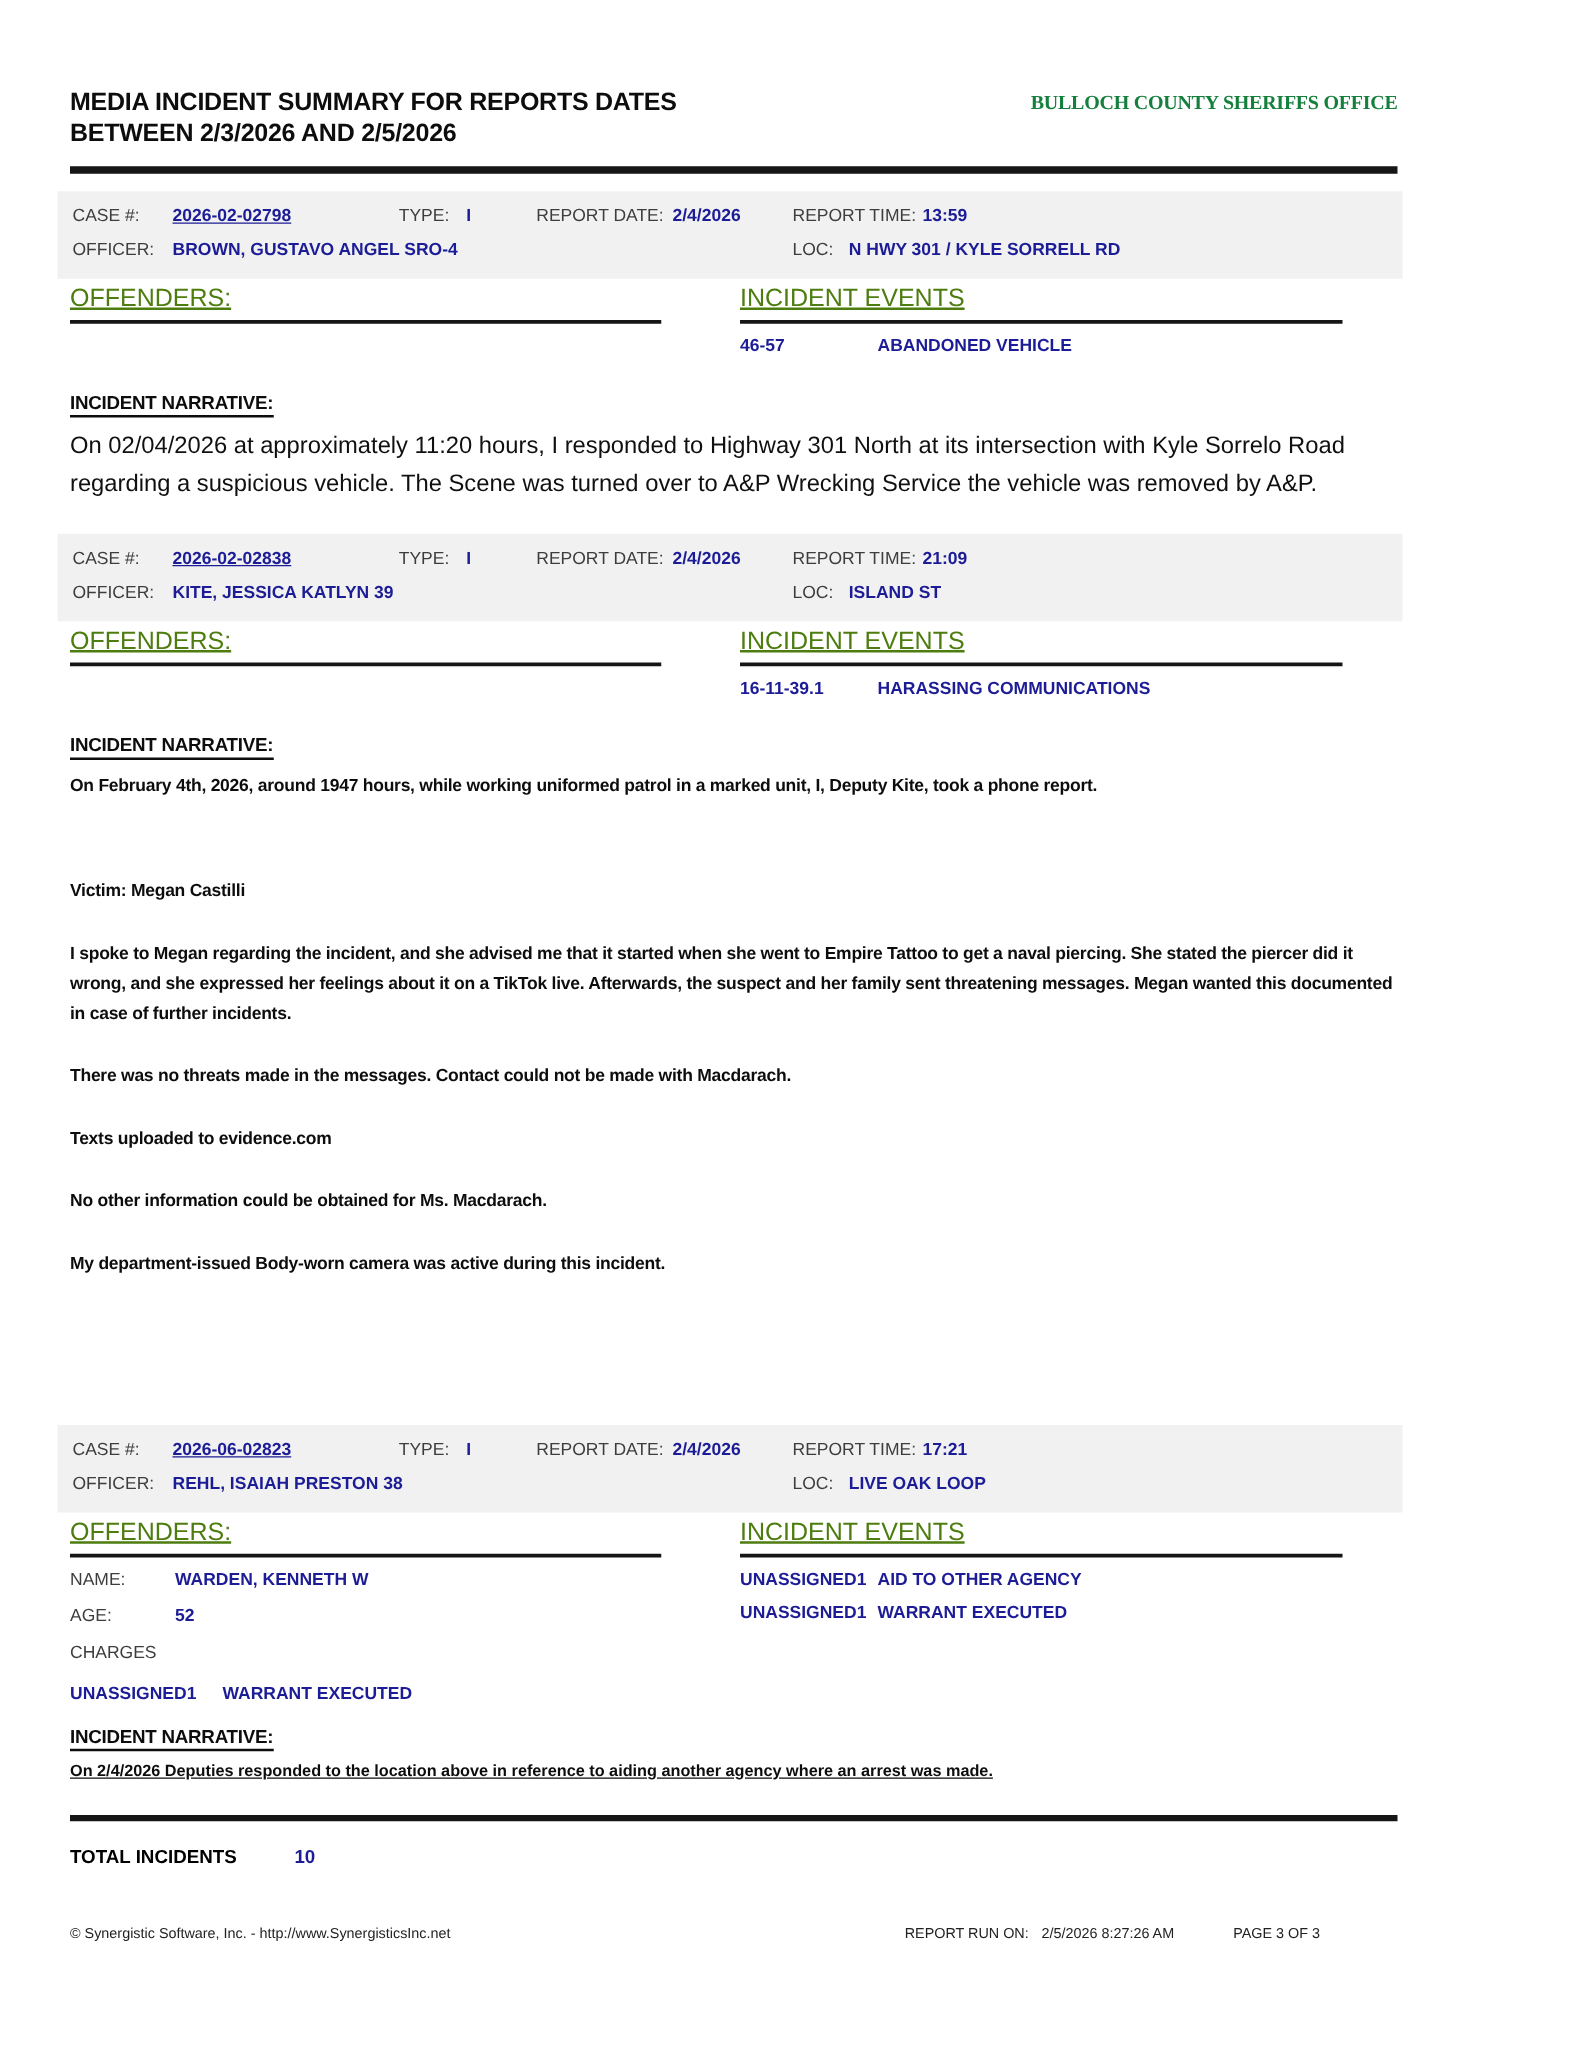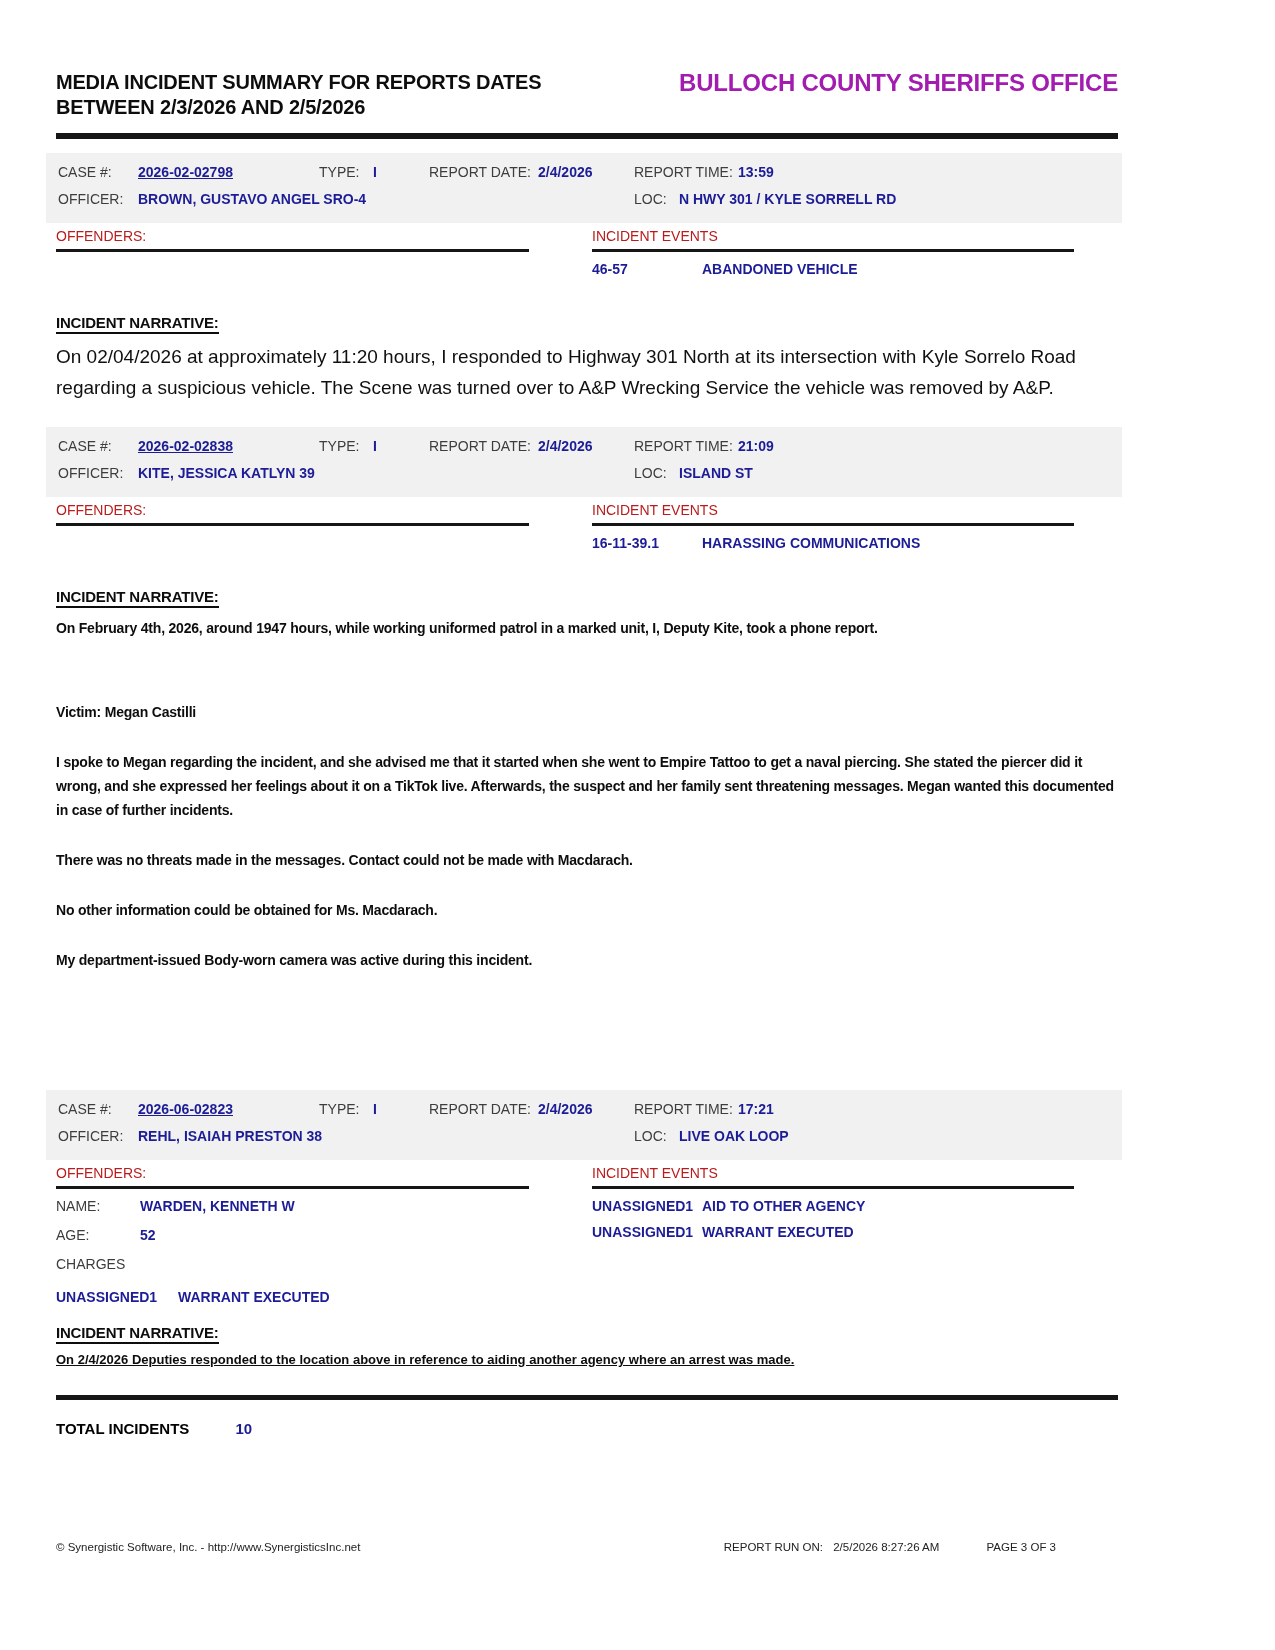--- a/index.html
+++ b/index.html
@@ -10,21 +10,21 @@
     font-family: "Liberation Sans", sans-serif;
     color: #000;
     position: relative;
     overflow: hidden;
   }
   .content { width: 1062px; margin-left: 56px; }
 
   
   .report-header { display: flex; justify-content: space-between; padding-top: 70px; }
   .report-title { font-size: 20px; font-weight: bold; line-height: 25px; color: #0d0d0d; max-width: 620px; letter-spacing: -0.2px; }
-  .agency { font-size: 24px; font-weight: bold; line-height: 25px; color: #a21caf; letter-spacing: -0.2px; }
+  .agency { font-size: 16px; font-weight: bold; line-height: 25px; color: #15803d; letter-spacing: -0.2px; font-family: Liberation Serif, serif; }
   .rule-thick { height: 6px; background: #161616; margin-top: 13px; }
 
   
   .case { margin-top: 14px; }
   .case-head {
     background: var(--case-bg, #f1f1f1);
     padding: 9px 10px 7px 2px;
     margin-left: -10px; margin-right: -4px;
     padding-left: 12px;
   }
@@ -37,21 +37,21 @@
   .pos { position: absolute; top: 0; }
   .pos-type { left: 261px; } .pos-type .lbl { width: 54px; }
   .pos-rdate { left: 371px; } .pos-rdate .lbl { width: 109px; }
   .pos-rtime { left: 576px; } .pos-rtime .lbl { width: 104px; }
   .pos-loc { left: 576px; } .pos-loc .lbl { width: 45px; }
 
   
   .cols { position: relative; margin-top: 5px; }
   .col-left { width: 473px; }
   .col-right { position: absolute; left: 536px; top: 0; width: 482px; }
-  .sec-lbl { font-size: 14px; color: #b91c1c; padding-bottom: 5px; }
+  .sec-lbl { font-size: 20px; color: #4d7c0f; padding-bottom: 5px; text-decoration: underline; }
   .hline { height: 3px; background: #161616; }
   .event-row { display: flex; font-size: 14px; font-weight: bold; color: var(--navy, #1c1c96); margin-top: 9px; line-height: 17px; }
   .ev-code { width: 110px; flex: none; }
   .off-row { font-size: 14px; height: 26px; line-height: 19px; margin-top: 3px; }
   .off-row .lbl { width: 84px; }
   .charge-row { display: flex; font-size: 14px; font-weight: bold; color: var(--navy, #1c1c96); margin-top: 8px; line-height: 17px; }
   .chg-code { width: 122px; flex: none; }
 
   
   .narr { margin-top: 26px; }
@@ -152,20 +152,21 @@
           <span class="ev-desc">HARASSING COMMUNICATIONS</span>
         </div>
       </div>
     </div>
     <div class="narr n2">
       <span class="narr-head">INCIDENT NARRATIVE:</span>
       <p class="first">On February 4th, 2026, around 1947 hours, while working uniformed patrol in a marked unit, I, Deputy Kite, took a phone report.</p>
       <p class="victim">Victim: Megan Castilli</p>
       <p>I spoke to Megan regarding the incident, and she advised me that it started when she went to Empire Tattoo to get a naval piercing. She stated the piercer did it wrong, and she expressed her feelings about it on a TikTok live. Afterwards, the suspect and her family sent threatening messages. Megan wanted this documented in case of further incidents.</p>
       <p>There was no threats made in the messages. Contact could not be made with Macdarach.</p>
+      <p>Texts uploaded to evidence.com</p>
       <p>No other information could be obtained for Ms. Macdarach.</p>
       <p>My department-issued Body-worn camera was active during this incident.</p>
     </div>
   </section>
 
   <section class="case case-3">
     <div class="case-head">
       <div class="hrow">
         <span class="lbl w-case">CASE #:</span><span class="val case-link">2026-06-02823</span>
         <span class="pos pos-type"><span class="lbl">TYPE:</span><span class="val">I</span></span>

